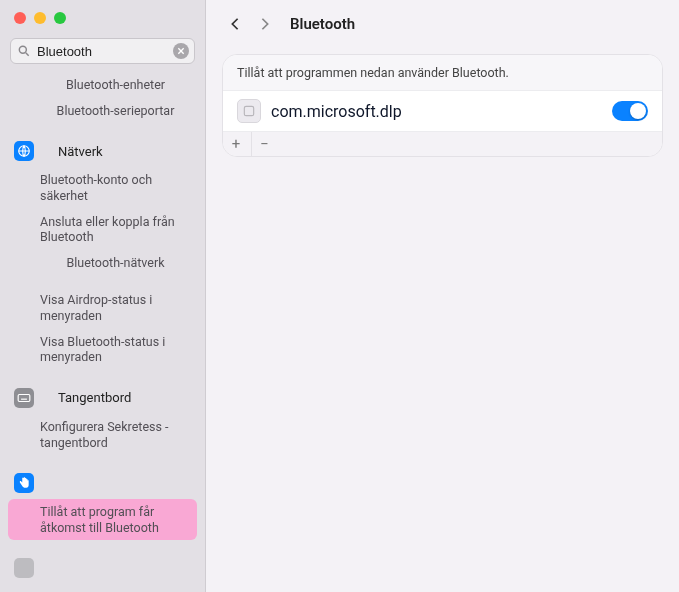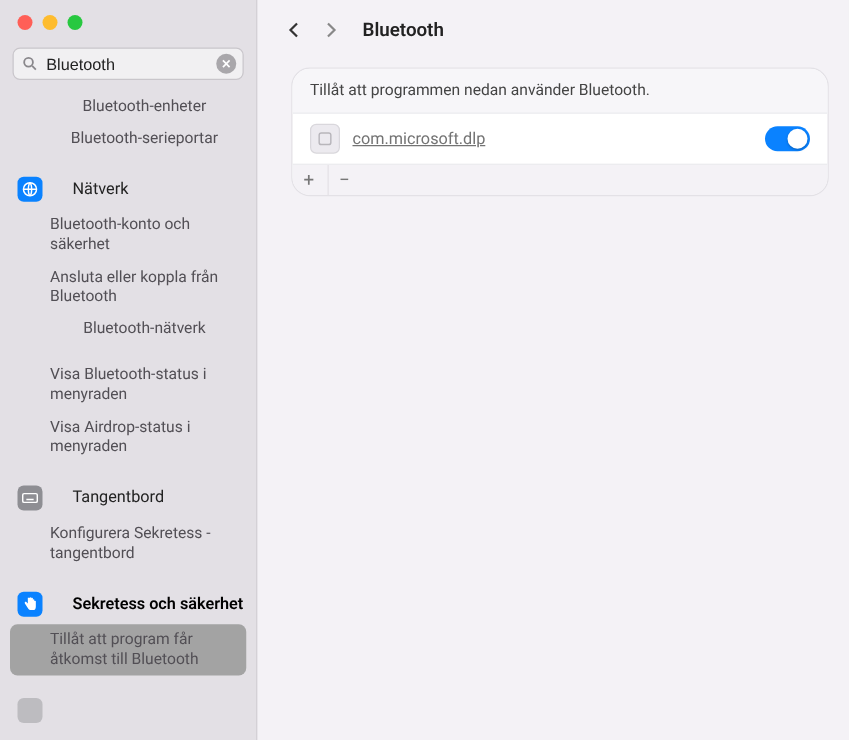--- a/index.html
+++ b/index.html
@@ -88,21 +88,21 @@
   .child-row {
     display: flex;
     padding: 5px 14px 5px 40px;
     font-size: 12.5px;
     color: #524f55;
     cursor: pointer;
     line-height: 1.25;
     justify-content: center;
   }
   .child-row.selected {
-    background: #a3a3a3;
+    background: #f9a8d4;
     border-radius: 6px;
     margin: 0 8px;
     padding-left: 32px;
   }
   .spacer { height: 12px; }
 
   .ico {
     width: 20px; height: 20px;
     border-radius: 5px;
     display: inline-flex;
@@ -140,21 +140,21 @@
   .navarrow svg { width: 10px; height: 14px; }
   .navarrow.enabled { color: #333; }
   .page-title {
     font-size: 15px;
     font-weight: 600;
     color: #222;
     margin-left: 6px;
   }
 
   .panel {
-    margin: 6px 16px 0 27px;
+    margin: 6px 16px 0 16px;
     background: #fff;
     border: 1px solid #e3e1e6;
     border-radius: 15px;
     overflow: hidden;
   }
   .panel .descrow {
     padding: 10px 14px;
     font-size: 12.5px;
     color: #444;
     border-bottom: 1px solid #ececef;
@@ -168,21 +168,21 @@
   }
   .appIcon {
     width: 24px; height: 24px;
     border-radius: 5px;
     background: #eceaef;
     border: 1px solid #d9d7dc;
     display: inline-flex; align-items: center; justify-content: center;
     color: #b8b6bb;
   }
   .appIcon svg { width: 14px; height: 14px; }
-  .appName { flex: 1; font-size: 13px; color: #737373; text-decoration: underline; }
+  .appName { flex: 1; font-size: 16px; color: #0f172a; }
 
   .switch {
     position: relative;
     width: 36px; height: 20px;
     background: #0a82ff;
     border-radius: 10px;
     cursor: pointer;
   }
   .switch .knob {
     position: absolute;
@@ -255,24 +255,24 @@
         <span>Bluetooth-konto och säkerhet</span>
       </div>
       <div class="child-row">
         <span>Ansluta eller koppla från Bluetooth</span>
       </div>
       <div class="child-row">
         <span>Bluetooth-nätverk</span>
       </div>
       <div class="spacer"></div>
       <div class="child-row">
+        <span>Visa Airdrop-status i menyraden</span>
+      </div>
+      <div class="child-row">
         <span>Visa Bluetooth-status i menyraden</span>
-      </div>
-      <div class="child-row">
-        <span>Visa Airdrop-status i menyraden</span>
       </div>
       <div class="spacer"></div>
       <div class="section-row">
         <span class="ico ico-grey">
           <svg viewBox="0 0 24 24" fill="none" stroke="currentColor" stroke-width="2">
             <rect x="2" y="6" width="20" height="12" rx="2"></rect>
             <line x1="6" y1="10" x2="6" y2="10"></line>
             <line x1="10" y1="10" x2="10" y2="10"></line>
             <line x1="14" y1="10" x2="14" y2="10"></line>
             <line x1="18" y1="10" x2="18" y2="10"></line>
@@ -284,21 +284,20 @@
       <div class="child-row">
         <span>Konfigurera Sekretess -tangentbord</span>
       </div>
       <div class="spacer"></div>
       <div class="section-row">
         <span class="ico ico-blue">
           <svg viewBox="0 0 24 24" fill="#fff">
             <path d="M9 3v8l-2-2c-1-1-3 0-2 2l4 6c1 2 3 3 5 3h2c3 0 4-2 4-5V8c0-1-2-1-2 0v3V6c0-1-2-1-2 0v4V4c0-1-2-1-2 0v5V3c0-1-2-1-2 0z"></path>
           </svg>
         </span>
-        <span class="section-label bold">Sekretess och säkerhet</span>
       </div>
       <div class="child-row selected">
         <span>Tillåt att program får åtkomst till Bluetooth</span>
       </div>
       <div class="spacer"></div>
       <div class="section-row dim">
         <span class="ico ico-greylt"></span>
       </div>
     </div>
 </div>

